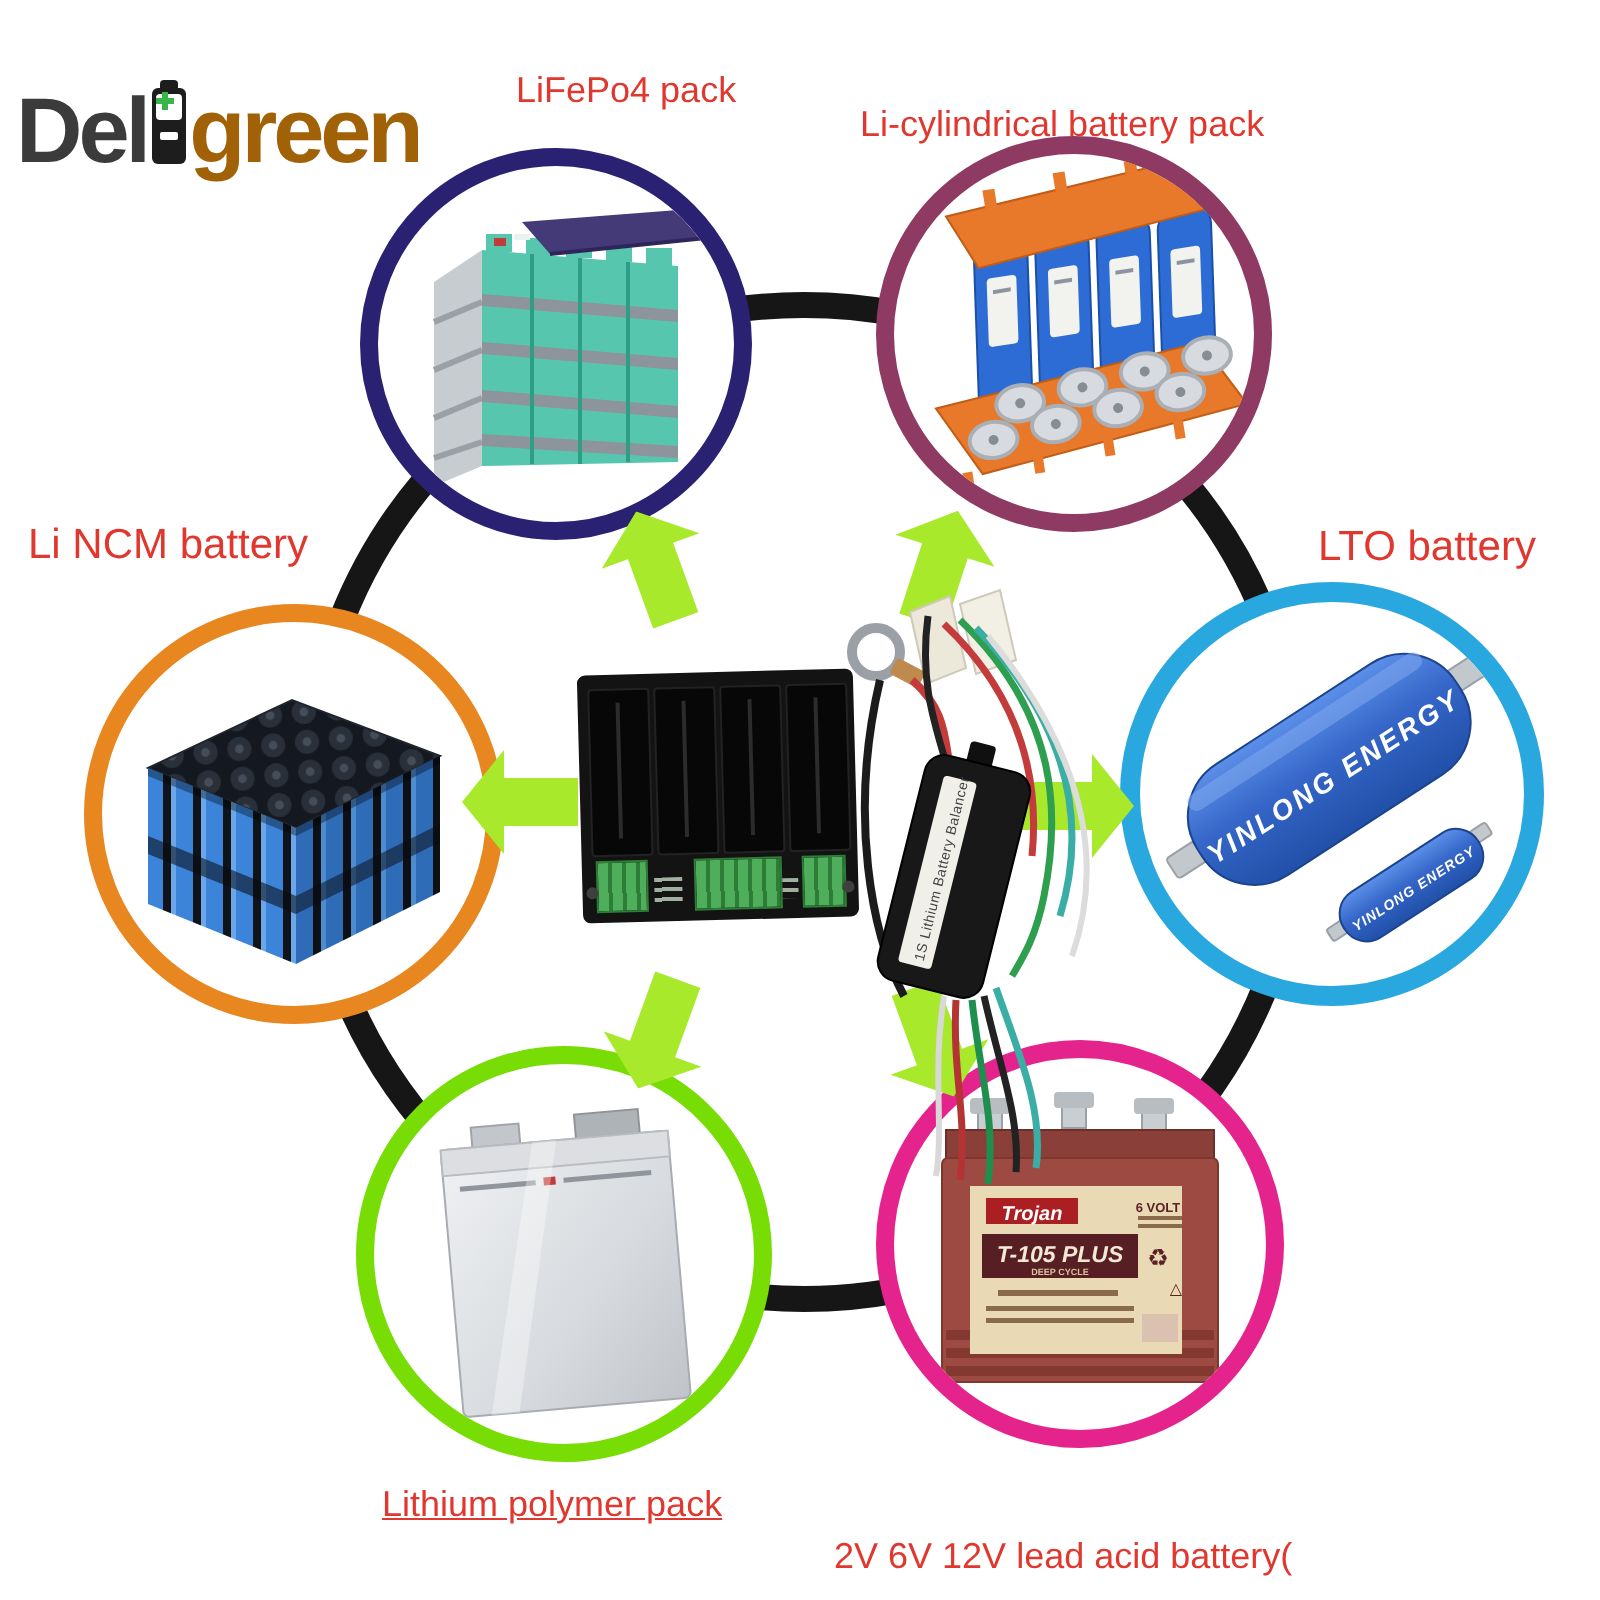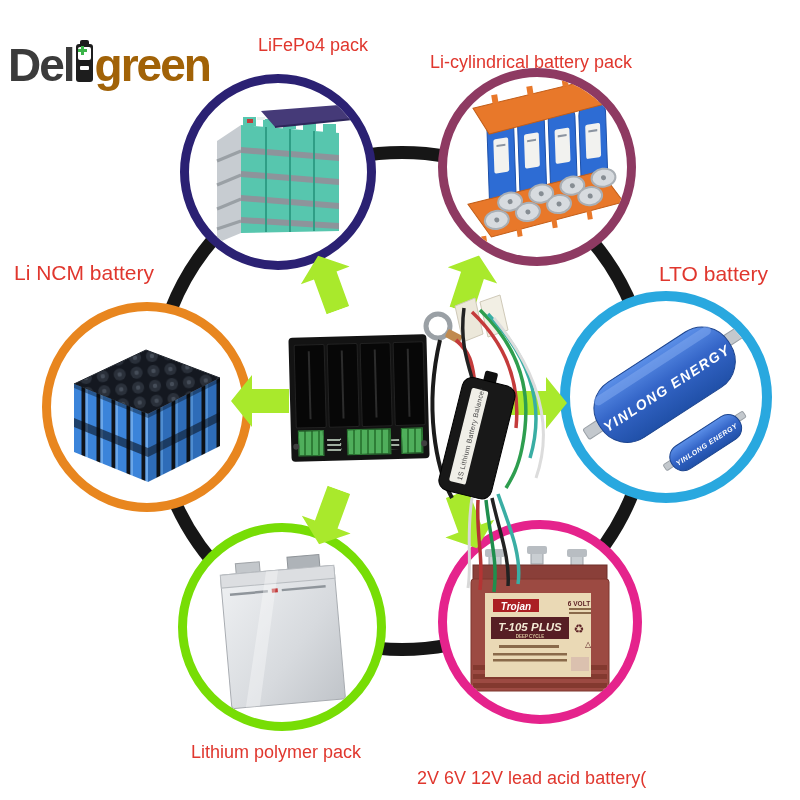--- a/index.html
+++ b/index.html
@@ -16,21 +16,21 @@
   #node-ncm{left:42px;top:302px;width:210px;height:210px;border:9px solid #e8861f;}
   #node-lto{left:560px;top:291px;width:212px;height:212px;border:10px solid #29a8df;}
   #node-poly{left:178px;top:523px;width:208px;height:208px;border:9px solid #77dd05;}
   #node-lead{left:438px;top:520px;width:204px;height:204px;border:9px solid #e5238c;}
   
   .label{position:absolute;color:#e0372e;white-space:nowrap;}
   #lab-lifepo4{left:218px;top:35px;font-size:18px;margin-left:40px;}
   #lab-cyl{left:430px;top:52px;font-size:18px;}
   #lab-ncm{left:14px;top:261px;font-size:21px;}
   #lab-lto{left:659px;top:262px;font-size:21px;}
-  #lab-poly{left:191px;top:742px;font-size:18px;}
+  #lab-poly{left:191px;top:742px;font-size:18px;text-decoration:underline;}
   #lab-lead{left:417px;top:768px;font-size:18px;}
   
   .arrow{position:absolute;width:52px;height:58px;}
   #ar-ul{left:302px;top:254px;transform:rotate(-20deg);}
   #ar-ur{left:444px;top:254px;transform:rotate(18deg);}
   #ar-l{left:234px;top:372px;transform:rotate(-90deg);}
   #ar-r{left:512px;top:374px;transform:rotate(90deg);}
   #ar-dl{left:303px;top:488px;transform:rotate(200deg);}
   #ar-dr{left:441px;top:492px;transform:rotate(160deg);}
   

